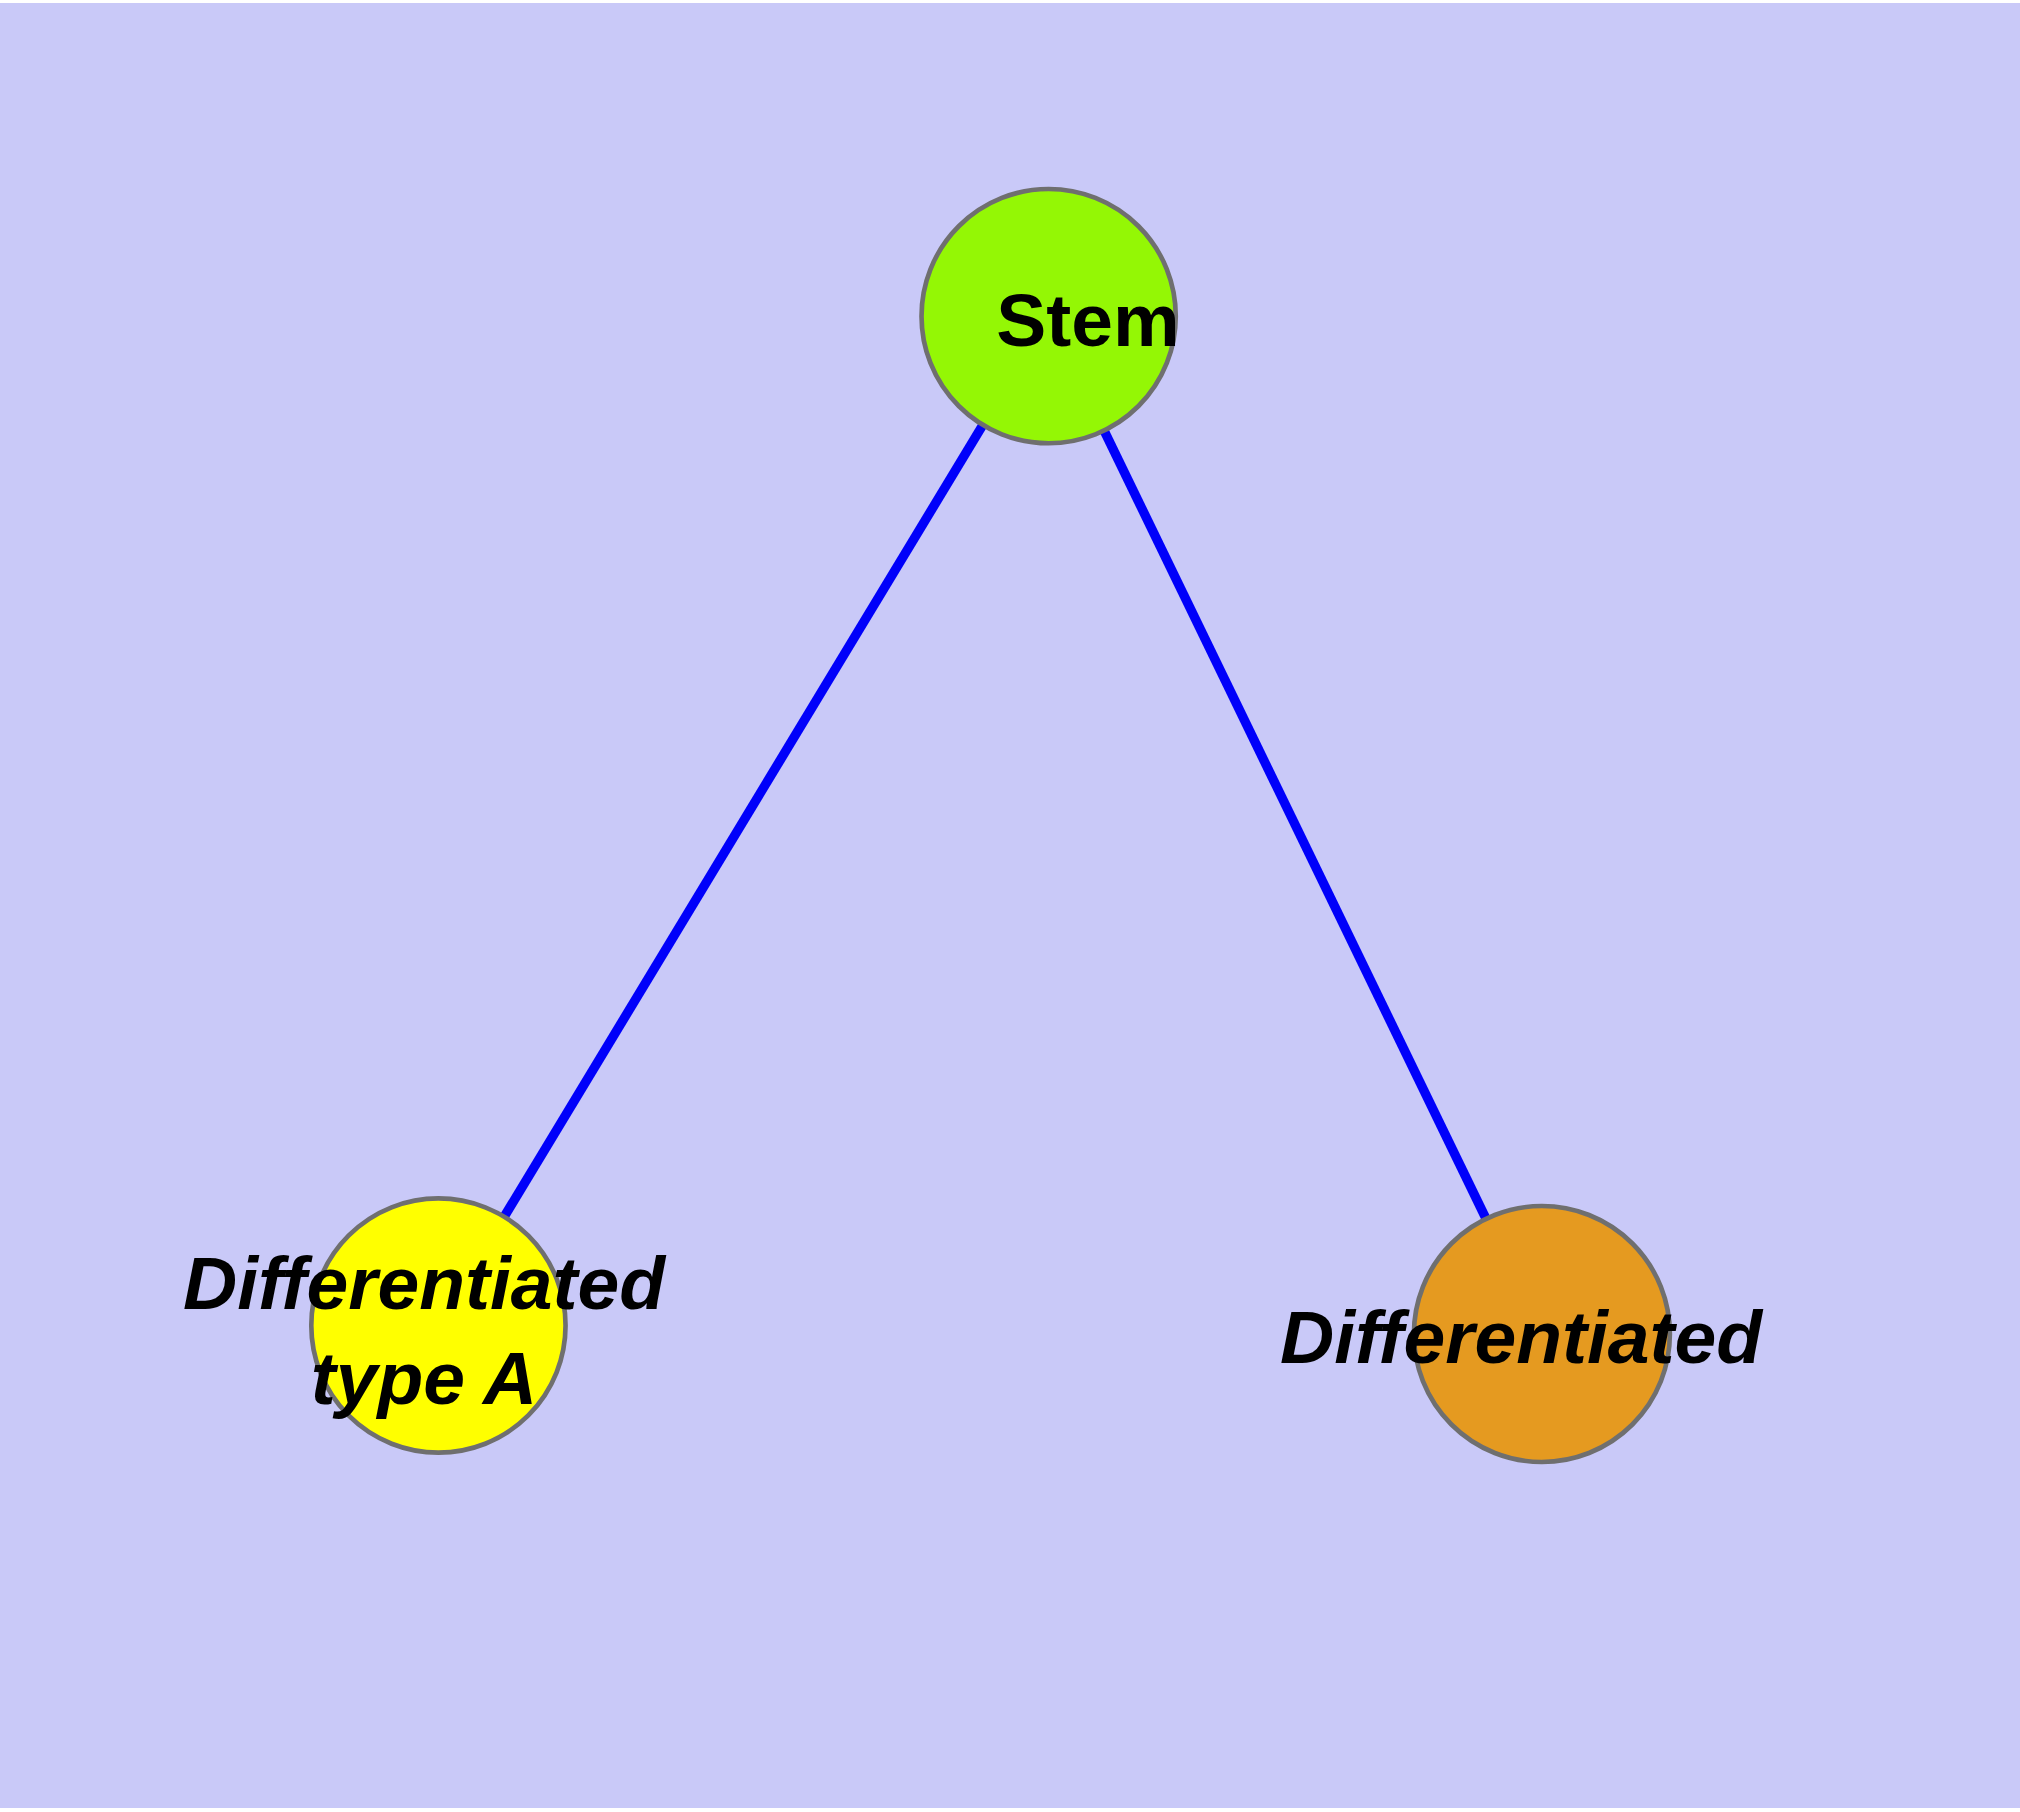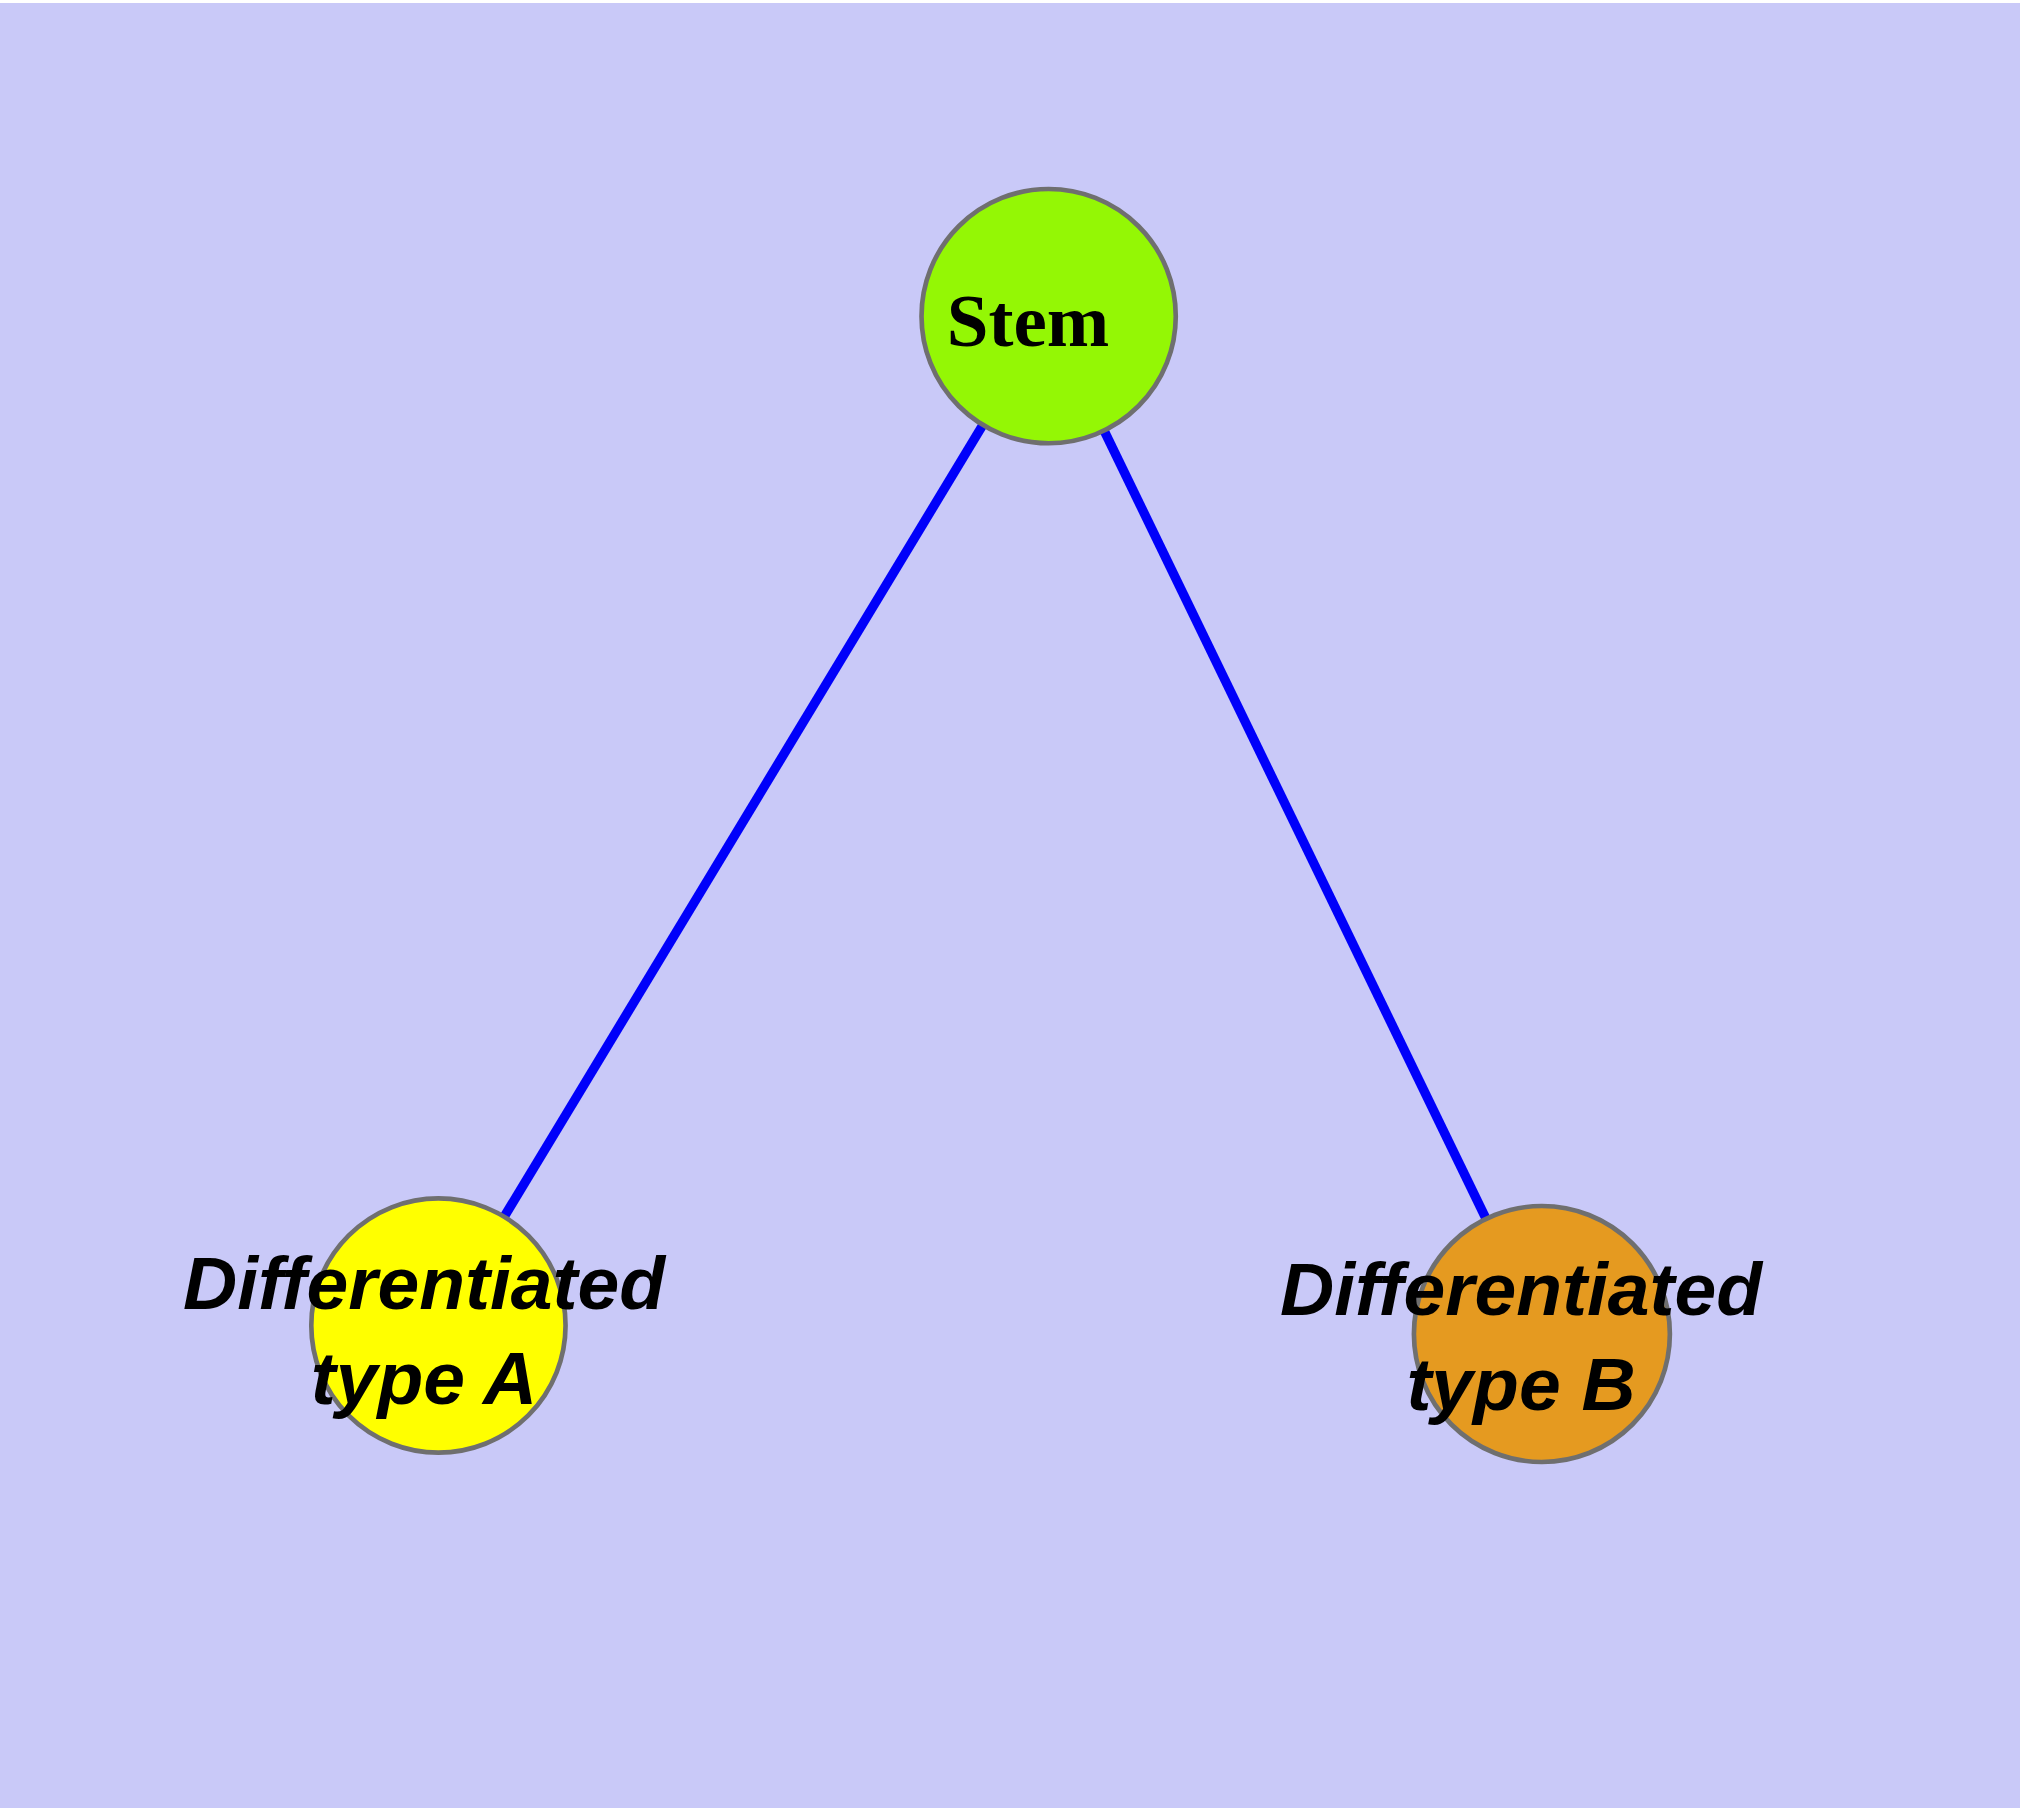--- a/index.html
+++ b/index.html
@@ -66,26 +66,25 @@
 
     <line class="edge-line" x1="1237" y1="373" x2="1819" y2="1574" stroke="#0000FA"></line>
 
     <circle class="node-shape" cx="1237" cy="373" r="150" fill="#94F705" stroke="#6F6F6F"></circle>
 
     <circle class="node-shape" cx="517" cy="1564" r="150" fill="#FFFF00" stroke="#6F6F6F"></circle>
 
     <circle class="node-shape" cx="1819" cy="1574" r="151" fill="#E59A20" stroke="#6F6F6F"></circle>
   </svg>
 
-  <div class="node-label" style="left: 1028px; top: 320px; font-family: Liberation Serif, serif;">Stem</div>
+  <div class="node-label" style="left: 1088px; top: 320px;">Stem</div>
 
   <div class="node-label" style="left: 424px; top: 1331px;">
     <span class="label-line">Differentiated</span>
     <span class="label-line">type A</span>
   </div>
 
   <div class="node-label" style="left: 1521px; top: 1337px;">
     <span class="label-line">Differentiated</span>
-    <span class="label-line">type B</span>
   </div>
 
 </div>
 
 
 </body></html>

